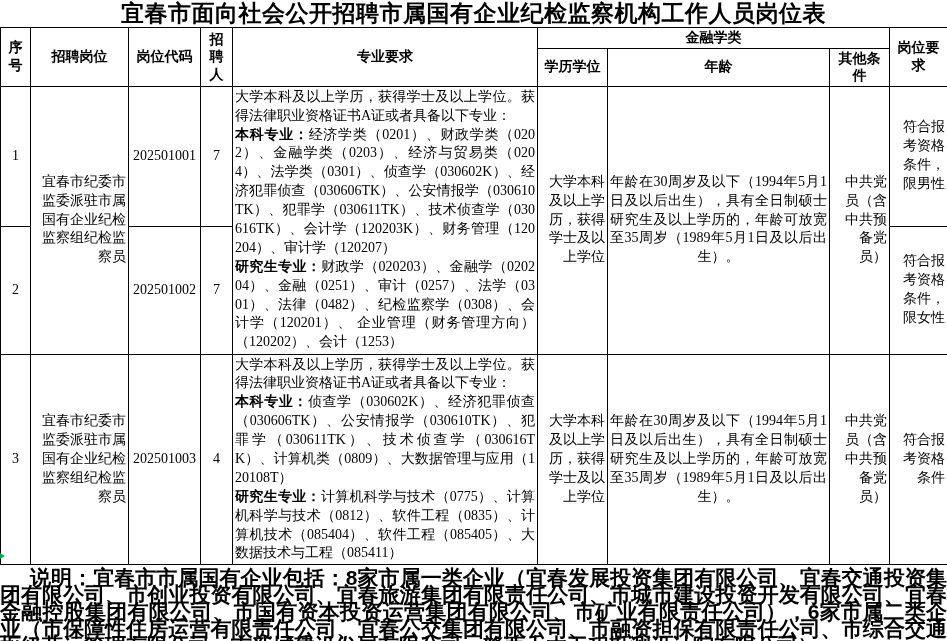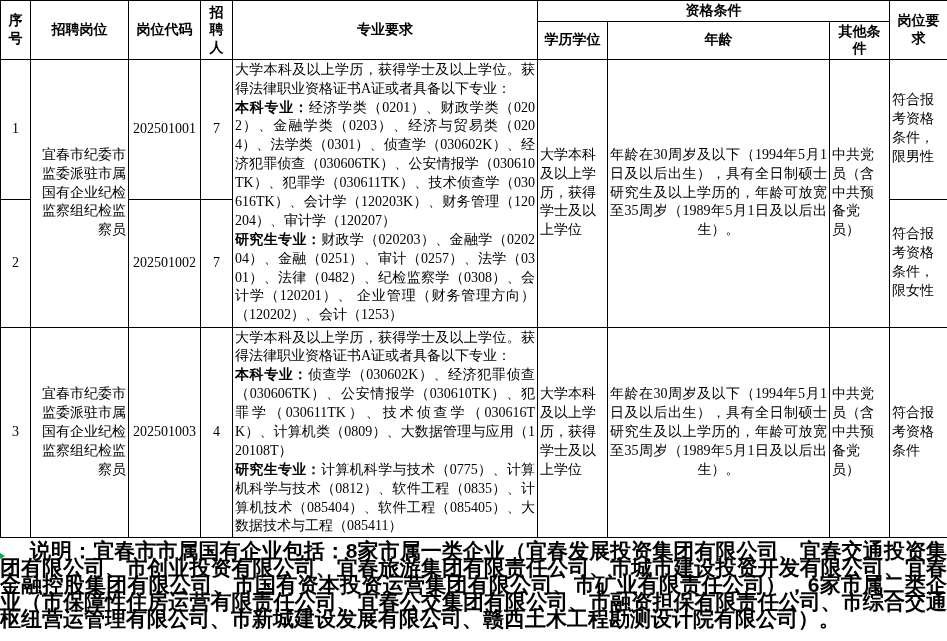--- a/index.html
+++ b/index.html
@@ -57,21 +57,21 @@
     vertical-align: middle;
   }
   .spec .p { margin: 0; }
   .bld { font-weight: bold; }
   .age {
     text-align: justify;
     text-align-last: center;
     padding: 2px 6px;
     line-height: 19px;
   }
-  .mid { text-align: left; line-height: 19px; padding: 1px 4px; }
+  .mid { text-align: right; line-height: 19px; padding: 1px 4px; }
   .th-narrow { padding-left: 8px; padding-right: 8px; margin-top: 32px; }
   .note {
     margin: 4px 0 4px 0;
     font-family: "Liberation Sans", sans-serif;
     font-weight: bold;
     font-size: 21px;
     line-height: 17px;
     text-indent: 30px;
     text-align: justify;
     word-break: break-all;
@@ -83,41 +83,42 @@
     border-top: 3px solid transparent;
     border-bottom: 3px solid transparent;
     border-left: 5px solid #00b050;
   }
 </style>
 </head>
 <body>
 
 <div class="page">
 
+  <div class="title">宜春市面向社会公开招聘市属国有企业纪检监察机构工作人员岗位表</div>
 
   <table class="jobs">
     <colgroup>
       <col style="width:30px">
         <col style="width:98px">
         <col style="width:72px">
         <col style="width:32px">
       <col style="width:305px">
         <col style="width:70px">
         <col style="width:222px">
         <col style="width:60px">
         <col style="width:58px">
     </colgroup>
     <thead>
       <tr class="hr1">
         <th rowspan="2">序号</th>
         <th rowspan="2">招聘岗位</th>
         <th rowspan="2">岗位代码</th>
         <th rowspan="2" class="th-narrow">招聘人</th>
         <th rowspan="2">专业要求</th>
-        <th colspan="3">资格条件</th>
+        <th colspan="3">金融学类</th>
         <th rowspan="2">岗位要求</th>
       </tr>
       <tr class="hr2">
         <th>学历学位</th>
         <th>年龄</th>
         <th>其他条件</th>
       </tr>
     </thead>
     <tbody>
       <tr class="br1">

